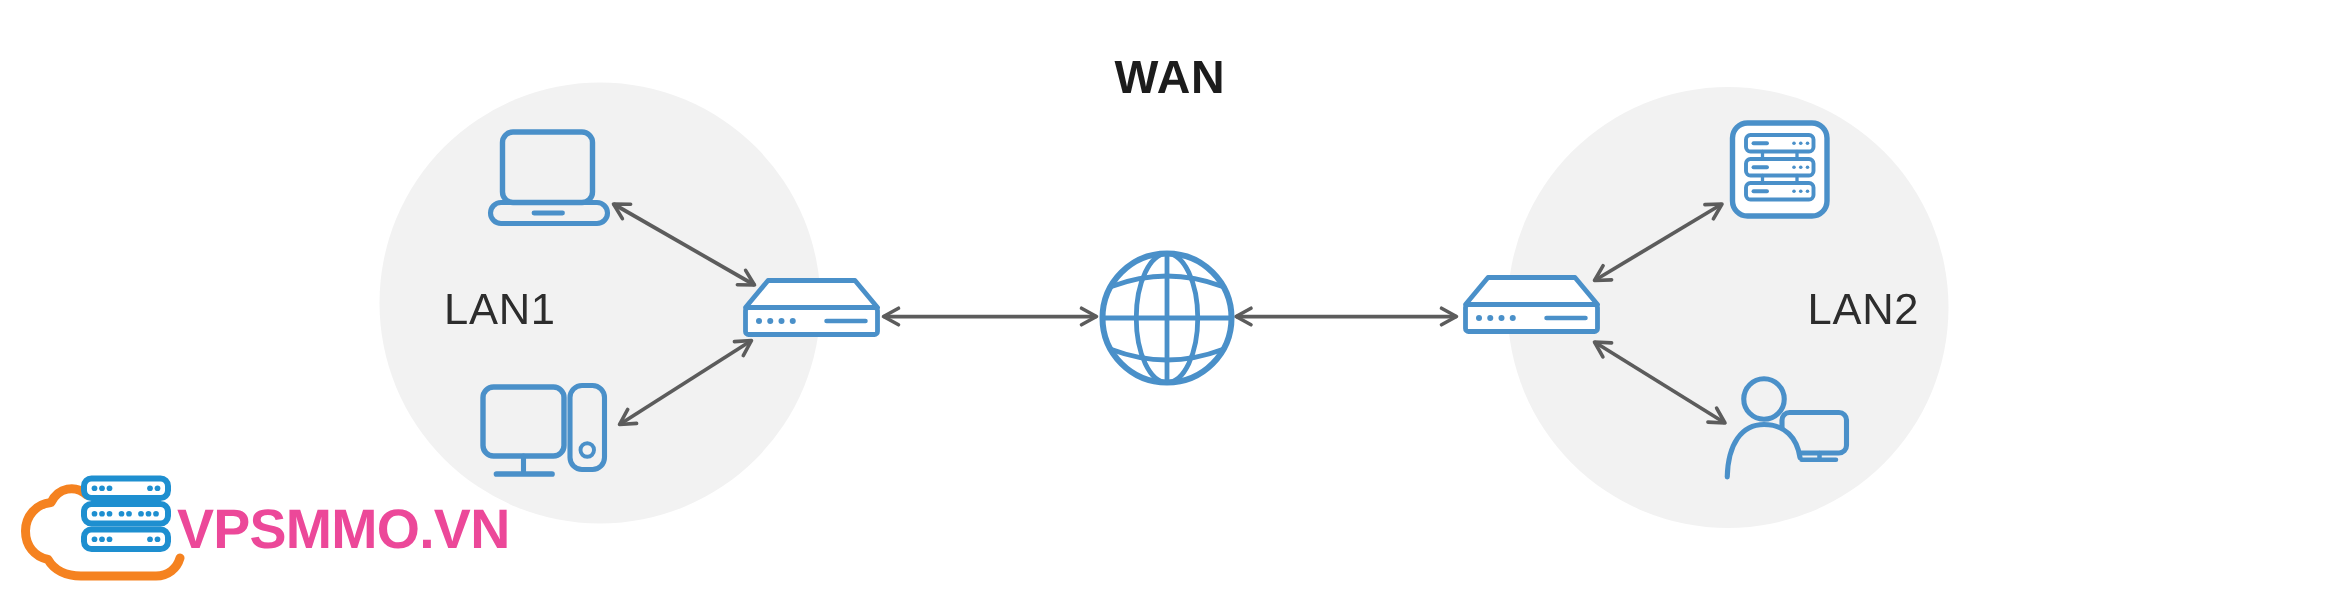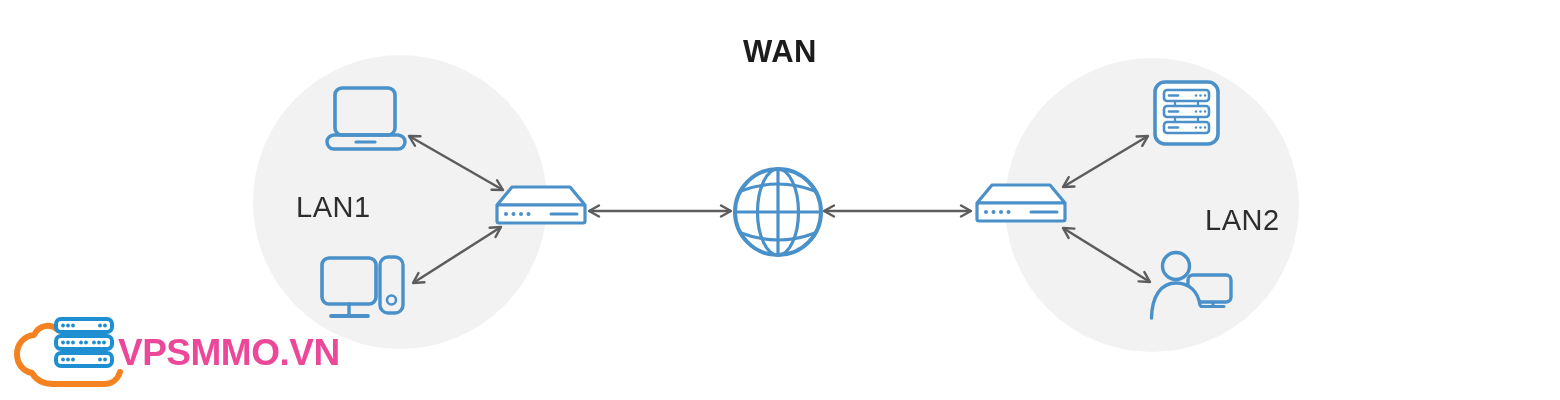--- a/index.html
+++ b/index.html
@@ -12,21 +12,21 @@
   .lan-circle.lan2{left:1005px;top:58px;width:294px;height:294px;}
   .overlay{position:absolute;left:0;top:0;width:1560px;height:400px;}
   .wan-title{
     position:absolute;left:0;top:34px;width:1560px;text-align:center;
     font-size:31px;font-weight:700;color:#1c1c1c;letter-spacing:0.5px;
   }
   .lan-label{
     position:absolute;font-size:29px;font-weight:400;color:#2d2d2d;letter-spacing:0.5px;
   }
   .lan-label.l1{left:267px;top:191px;margin-left:29px;}
-  .lan-label.l2{left:1205px;top:204px;text-align:right;}
+  .lan-label.l2{left:1205px;top:191px;text-align:right;}
   .logo{position:absolute;left:14px;top:310px;width:340px;height:86px;}
   .logo-icon{position:absolute;left:0;top:0;}
   .logo-text{
     position:absolute;left:104px;top:22px;
     font-size:37px;font-weight:700;color:#ec4899;letter-spacing:-0.5px;
   }
 </style>
 </head>
 <body>
 

